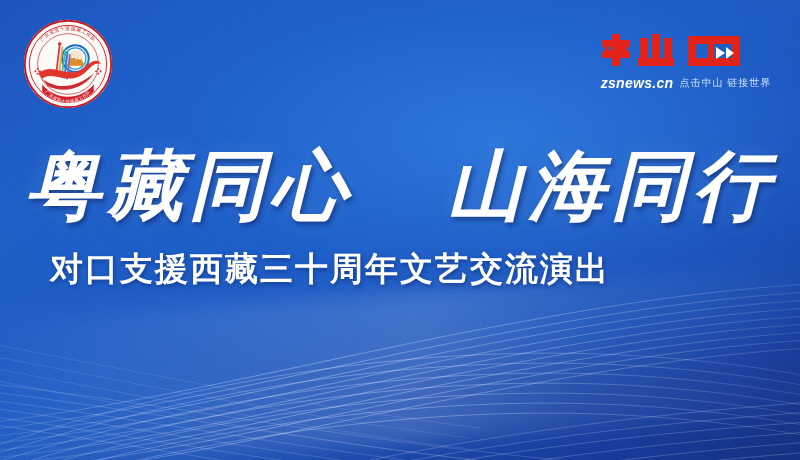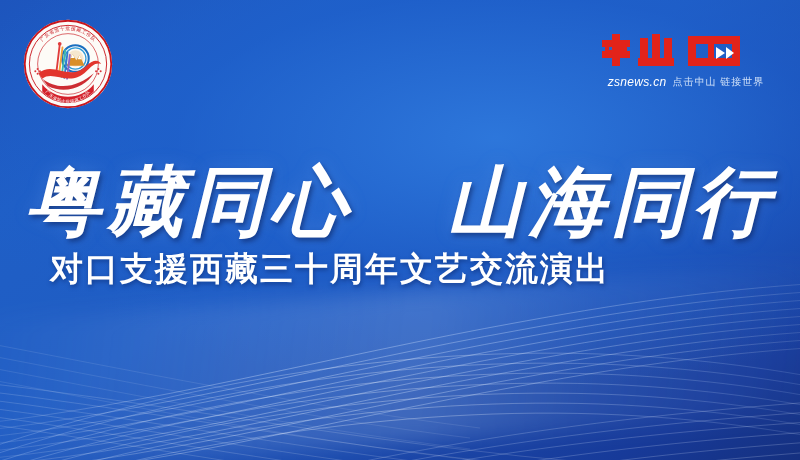--- a/index.html
+++ b/index.html
@@ -59,38 +59,38 @@
   .zs-sub {
     margin-top: 1px;
     display: flex;
     align-items: center;
     justify-content: center;
     gap: 6px;
     white-space: nowrap;
   }
   .zs-dom {
     font-family: "Liberation Sans", sans-serif;
-    font-weight: normal;
+    font-weight: bold;
     font-style: italic;
-    font-size: 12px;
+    font-size: 14px;
     color: #ffffff;
     letter-spacing: 0.3px;
   }
   .zs-slogan {
     font-family: "Liberation Sans", sans-serif;
     font-size: 10px;
     color: #cfe0f8;
     letter-spacing: 1px;
   }
 
   
   .headline {
     position: absolute;
     left: 0;
-    top: 164px;
+    top: 148px;
     width: 800px;
     text-align: center;
     color: #ffffff;
     font-size: 76px;
     line-height: 1;
     font-weight: bold;
     font-style: italic;
     letter-spacing: 6px;
     font-family: "Liberation Serif", "DejaVu Serif", serif;
     text-shadow:

